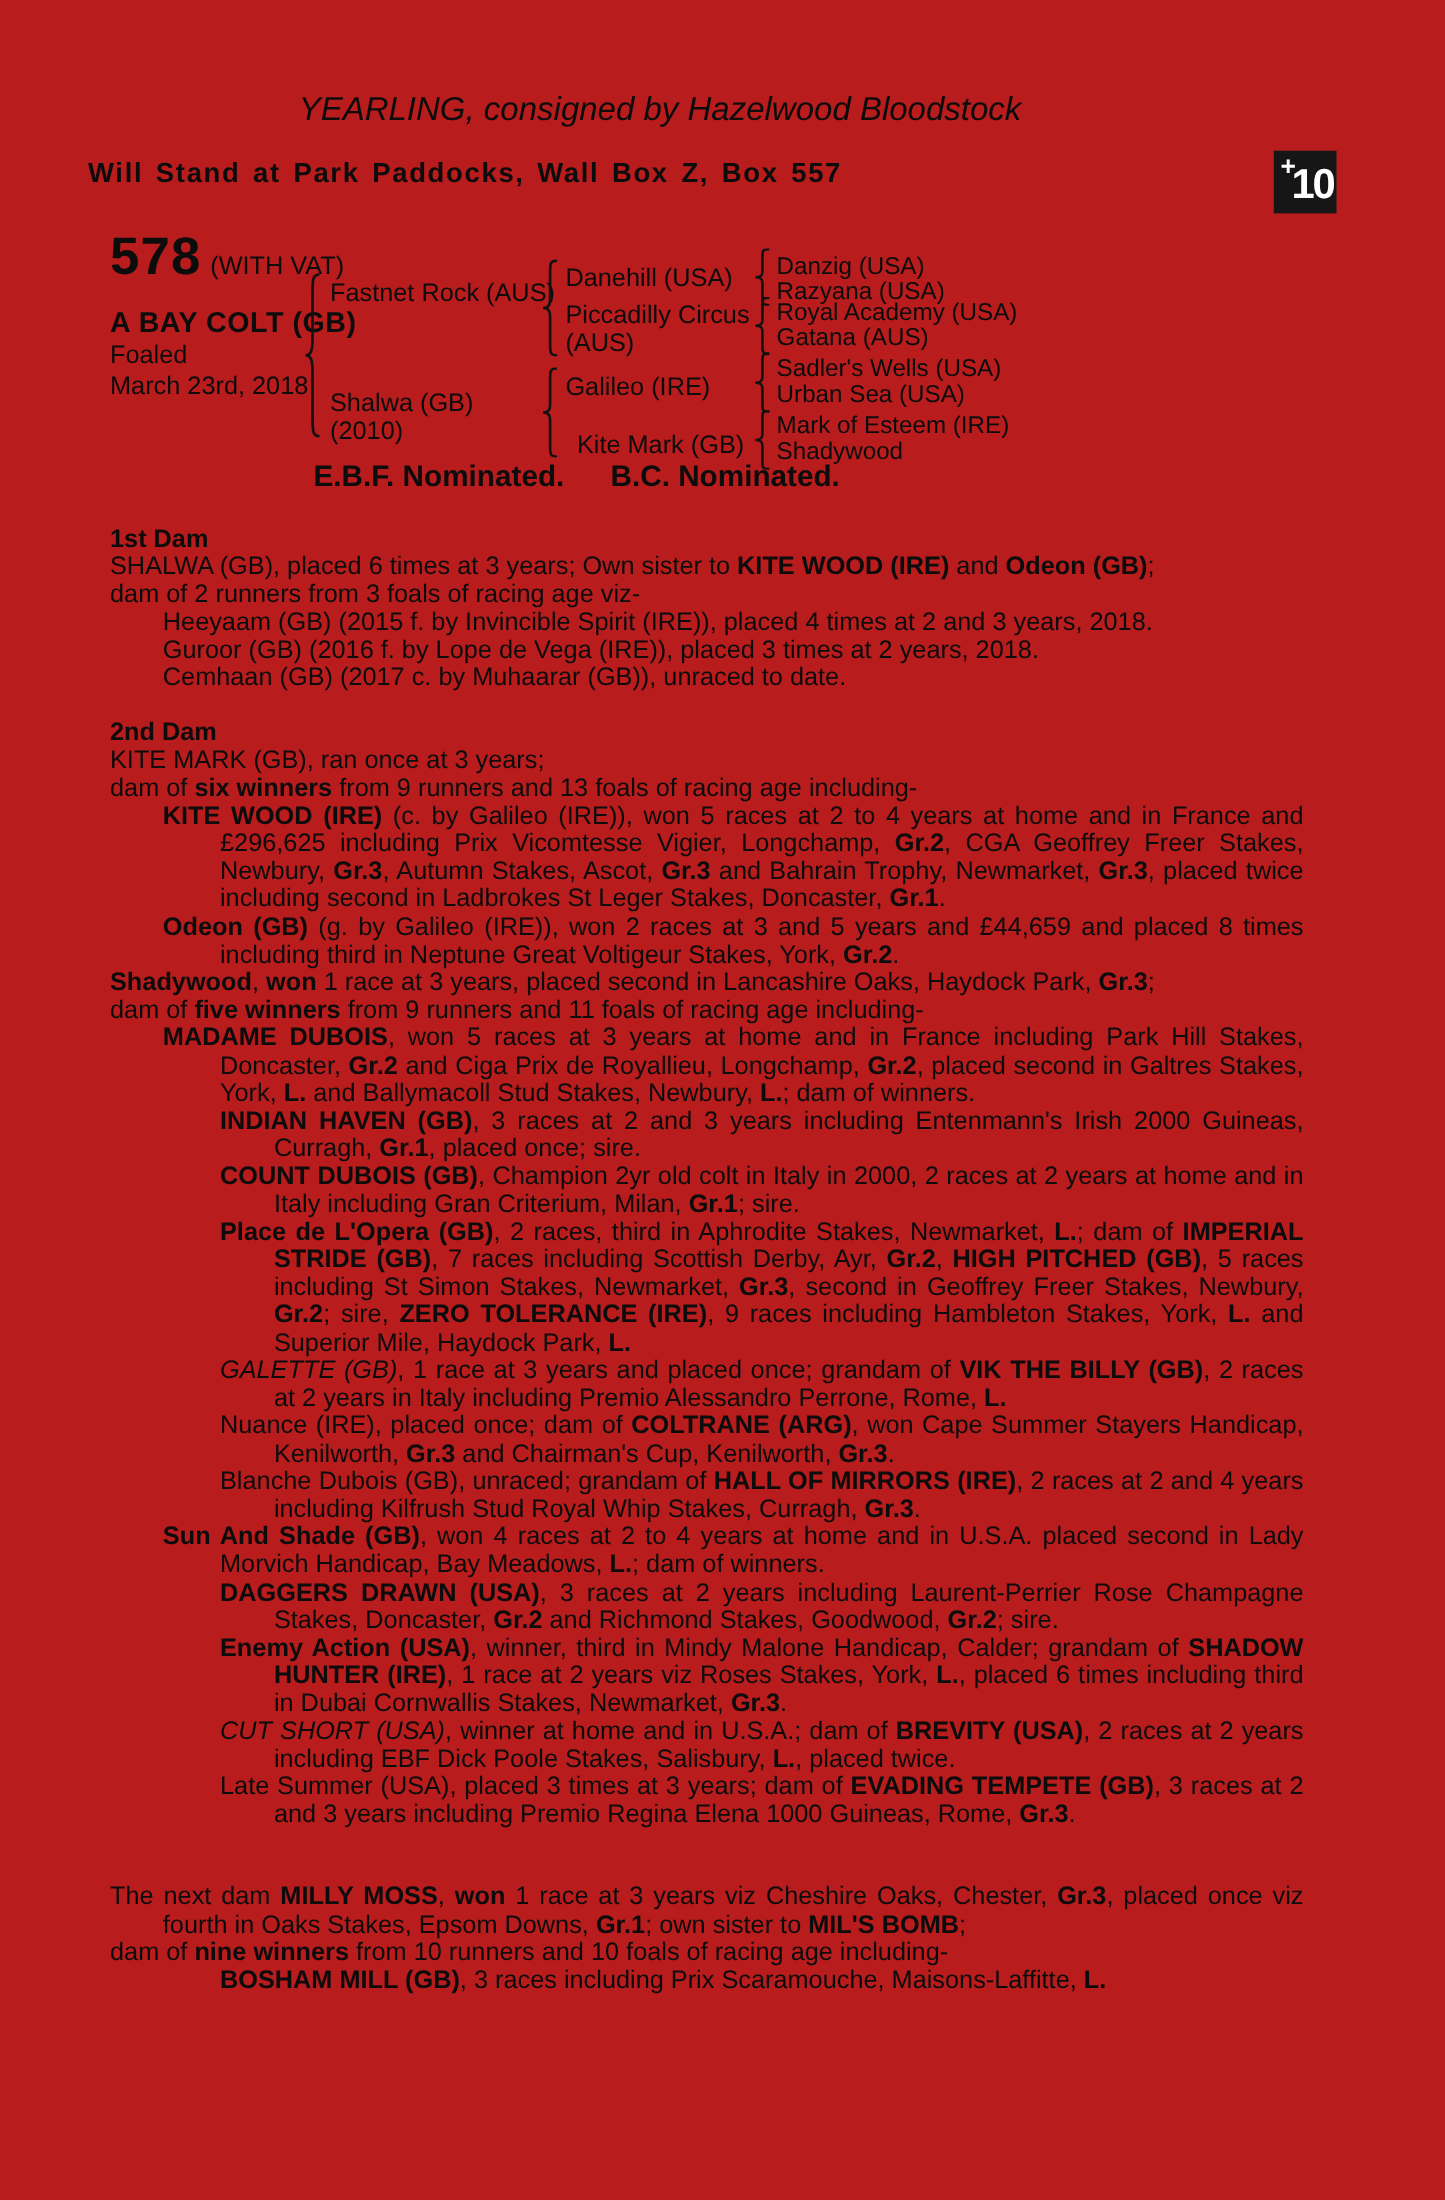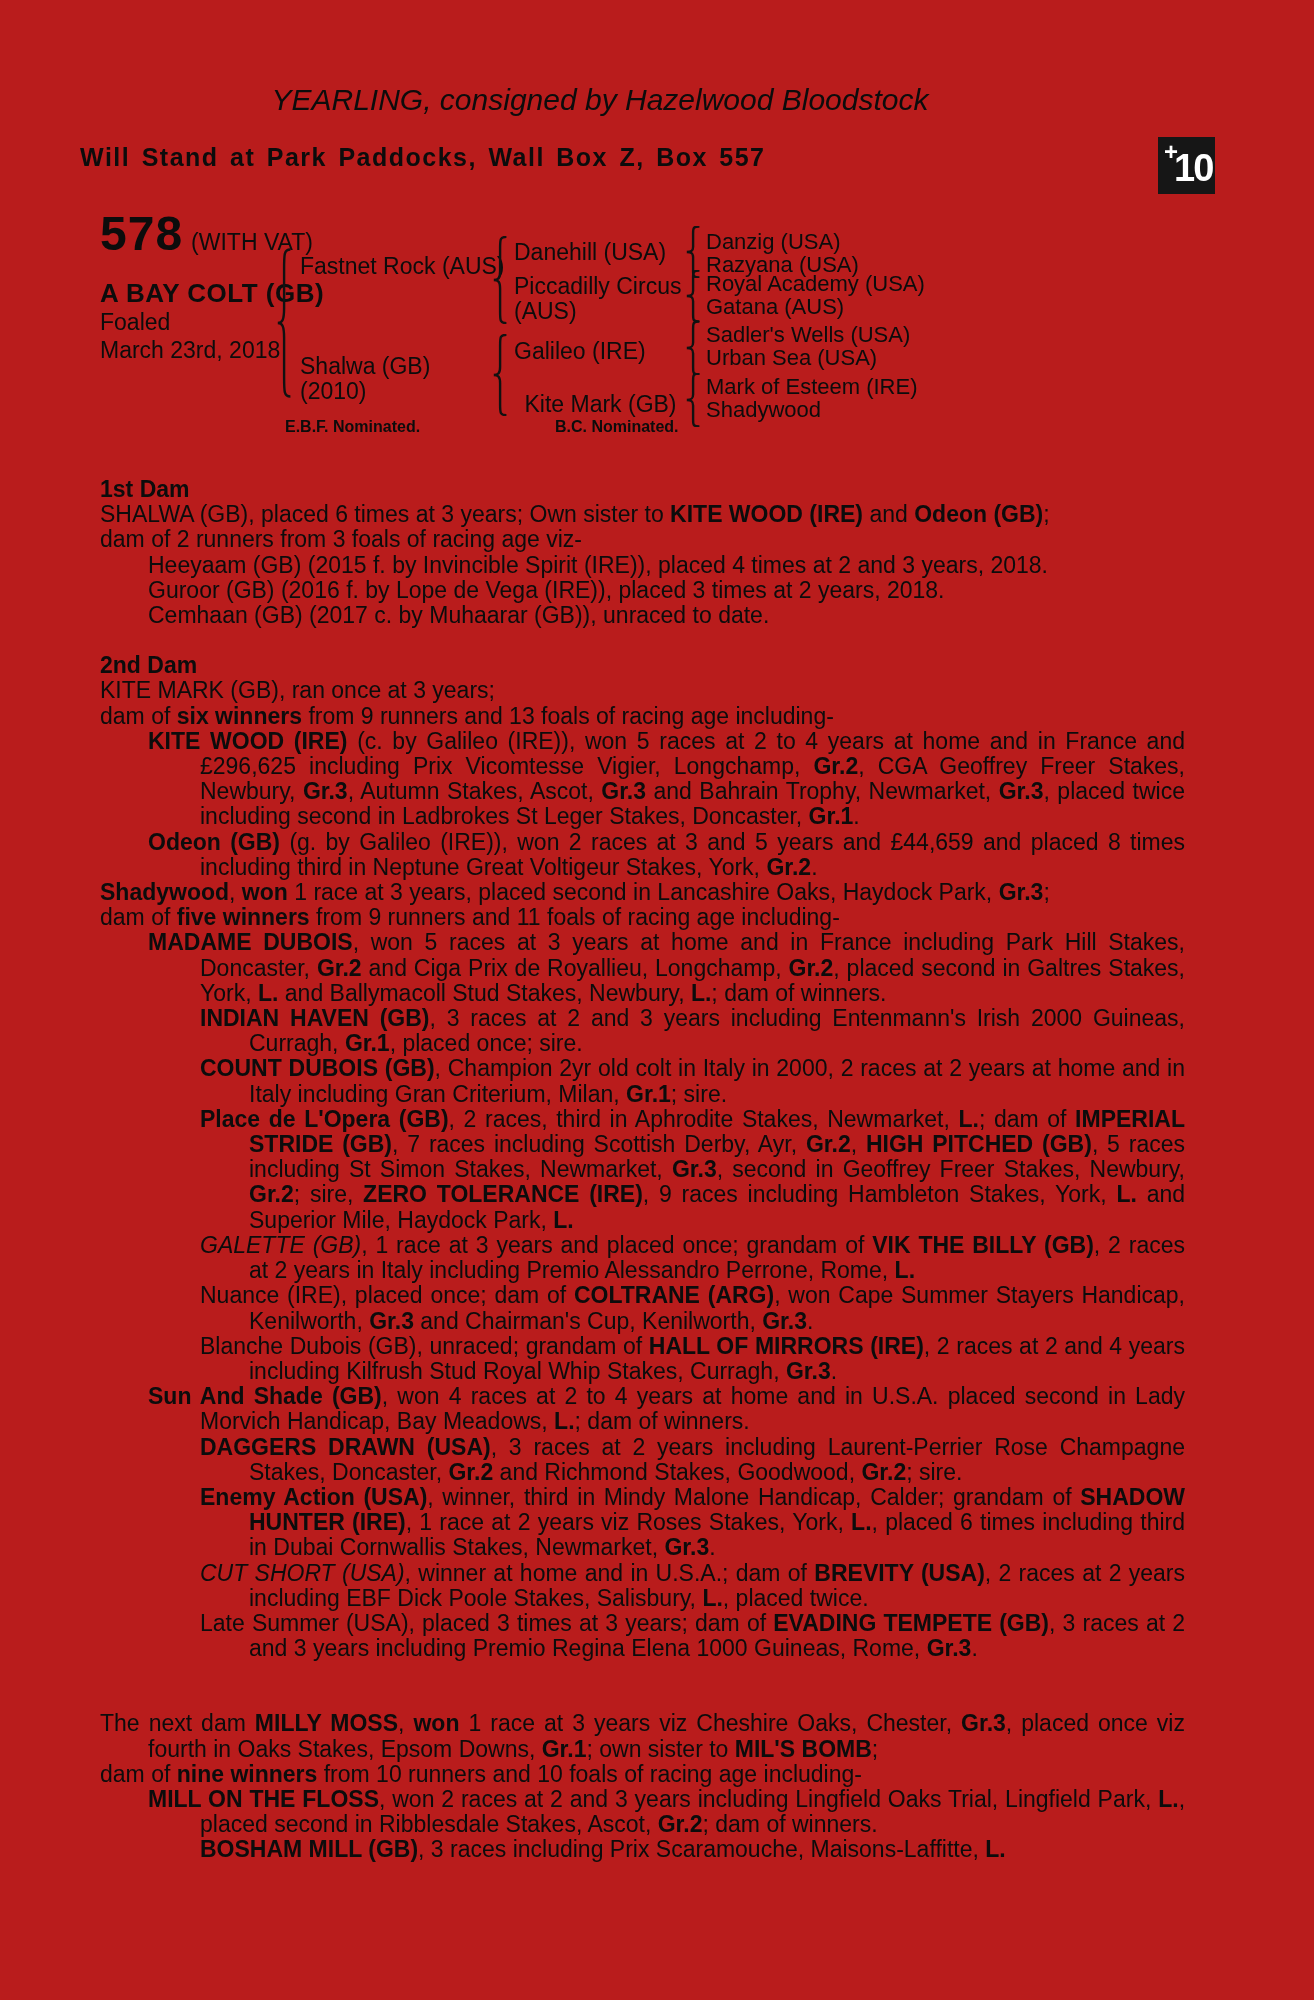--- a/index.html
+++ b/index.html
@@ -54,21 +54,21 @@
   .ped-abs{position:absolute;}
   .lot-line{white-space:nowrap;}
   .lot-number{font-weight:bold;font-size:48px;line-height:44px;letter-spacing:1px;}
   .lot-vat{font-size:23px;margin-left:8px;}
   .colt-desc{font-weight:bold;font-size:26px;letter-spacing:0.5px;white-space:nowrap;}
   .foaled{font-size:23px;}
   .gen-name{line-height:25px;}
   .gen3-pair .gen-name{font-size:22px;line-height:23px;white-space:nowrap;}
   .brace{position:absolute;width:18px;}
   .brace path{stroke:#111;stroke-width:2.4;fill:none;vector-effect:non-scaling-stroke;}
-  .nominated{font-weight:bold;font-size:16px;white-space:nowrap;}
+  .nominated{font-weight:bold;font-size:27px;white-space:nowrap;}
   
   .bodytext{
     margin-left:100px;
     width:1085px;
     font-size:23px;
     line-height:25.2px;
   }
   .bodytext section{margin:0;}
   .bodytext section.no-heading{margin-top:50px;}
   .bodytext h2{
@@ -189,18 +189,17 @@
         <p style="padding-left: 149px; text-indent: -49px;"><span>Blanche Dubois (GB), unraced; grandam of </span><span class="b">HALL OF MIRRORS (IRE)</span><span>, 2 races at 2 and 4 years including Kilfrush Stud Royal Whip Stakes, Curragh, </span><span class="b">Gr.3</span><span>.</span></p>
         <p style="padding-left: 100px; text-indent: -52px;"><span class="b">Sun And Shade (GB)</span><span>, won 4 races at 2 to 4 years at home and in U.S.A. placed second in Lady Morvich Handicap, Bay Meadows, </span><span class="b">L.</span><span>; dam of winners.</span></p>
         <p style="padding-left: 149px; text-indent: -49px;"><span class="b">DAGGERS DRAWN (USA)</span><span>, 3 races at 2 years including Laurent-Perrier Rose Champagne Stakes, Doncaster, </span><span class="b">Gr.2</span><span> and Richmond Stakes, Goodwood, </span><span class="b">Gr.2</span><span>; sire.</span></p>
         <p style="padding-left: 149px; text-indent: -49px;"><span class="b">Enemy Action (USA)</span><span>, winner, third in Mindy Malone Handicap, Calder; grandam of </span><span class="b">SHADOW HUNTER (IRE)</span><span>, 1 race at 2 years viz Roses Stakes, York, </span><span class="b">L.</span><span>, placed 6 times including third in Dubai Cornwallis Stakes, Newmarket, </span><span class="b">Gr.3</span><span>.</span></p>
         <p style="padding-left: 149px; text-indent: -49px;"><span class="i">CUT SHORT (USA)</span><span>, winner at home and in U.S.A.; dam of </span><span class="b">BREVITY (USA)</span><span>, 2 races at 2 years including EBF Dick Poole Stakes, Salisbury, </span><span class="b">L.</span><span>, placed twice.</span></p>
         <p style="padding-left: 149px; text-indent: -49px;"><span>Late Summer (USA), placed 3 times at 3 years; dam of </span><span class="b">EVADING TEMPETE (GB)</span><span>, 3 races at 2 and 3 years including Premio Regina Elena 1000 Guineas, Rome, </span><span class="b">Gr.3</span><span>.</span></p>
       </section>
       <section class="no-heading">
         <p style="padding-left: 48px; text-indent: -48px;"><span>The next dam </span><span class="b">MILLY MOSS</span><span>, </span><span class="b">won</span><span> 1 race at 3 years viz Cheshire Oaks, Chester, </span><span class="b">Gr.3</span><span>, placed once viz fourth in Oaks Stakes, Epsom Downs, </span><span class="b">Gr.1</span><span>; own sister to </span><span class="b">MIL'S BOMB</span><span>;</span></p>
         <p style="padding-left: 48px; text-indent: -48px;"><span>dam of </span><span class="b">nine winners</span><span> from 10 runners and 10 foals of racing age including-</span></p>
-        <p style="padding-left: 100px; text-indent: -52px;"><span class="b">MILL ON THE FLOSS</span><span>, won 2 races at 2 and 3 years including Lingfield Oaks Trial, Lingfield Park, </span><span class="b">L.</span><span>, placed second in Ribblesdale Stakes, Ascot, </span><span class="b">Gr.2</span><span>; dam of winners.</span></p>
         <p style="padding-left: 149px; text-indent: -49px;"><span class="b">BOSHAM MILL (GB)</span><span>, 3 races including Prix Scaramouche, Maisons-Laffitte, </span><span class="b">L.</span></p>
       </section>
     </div>
 
 </div>
 
 </body></html>

